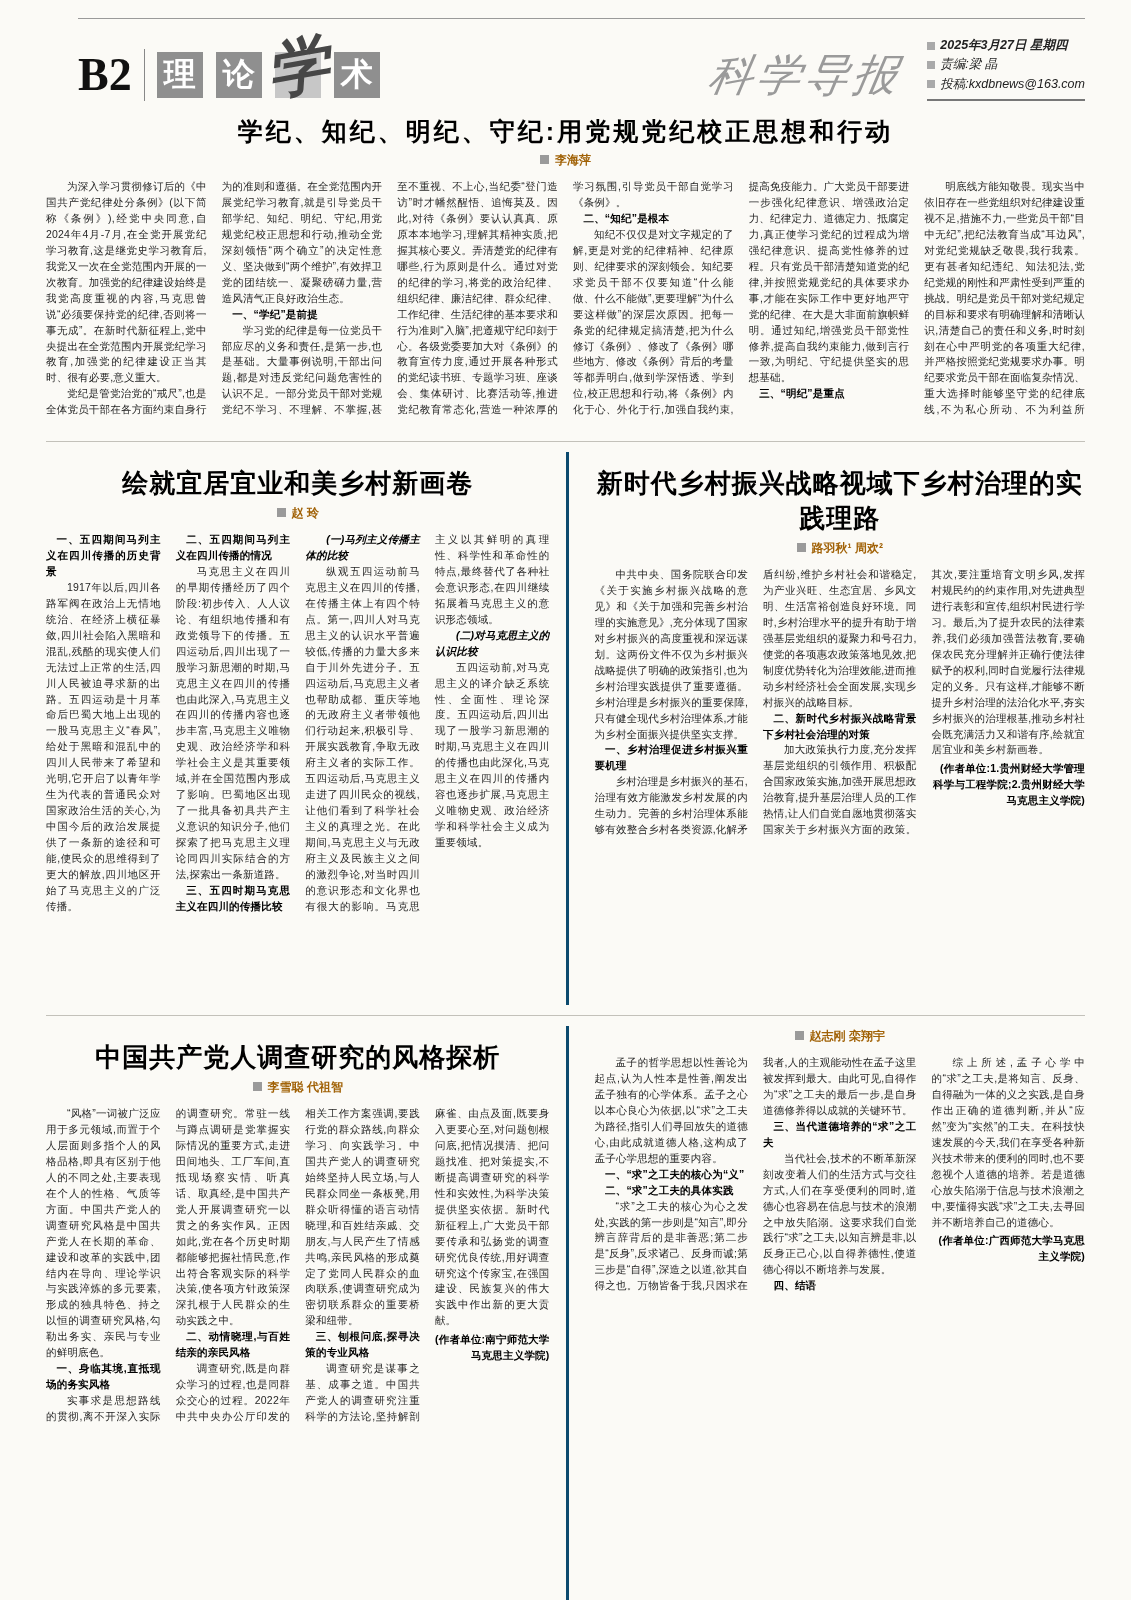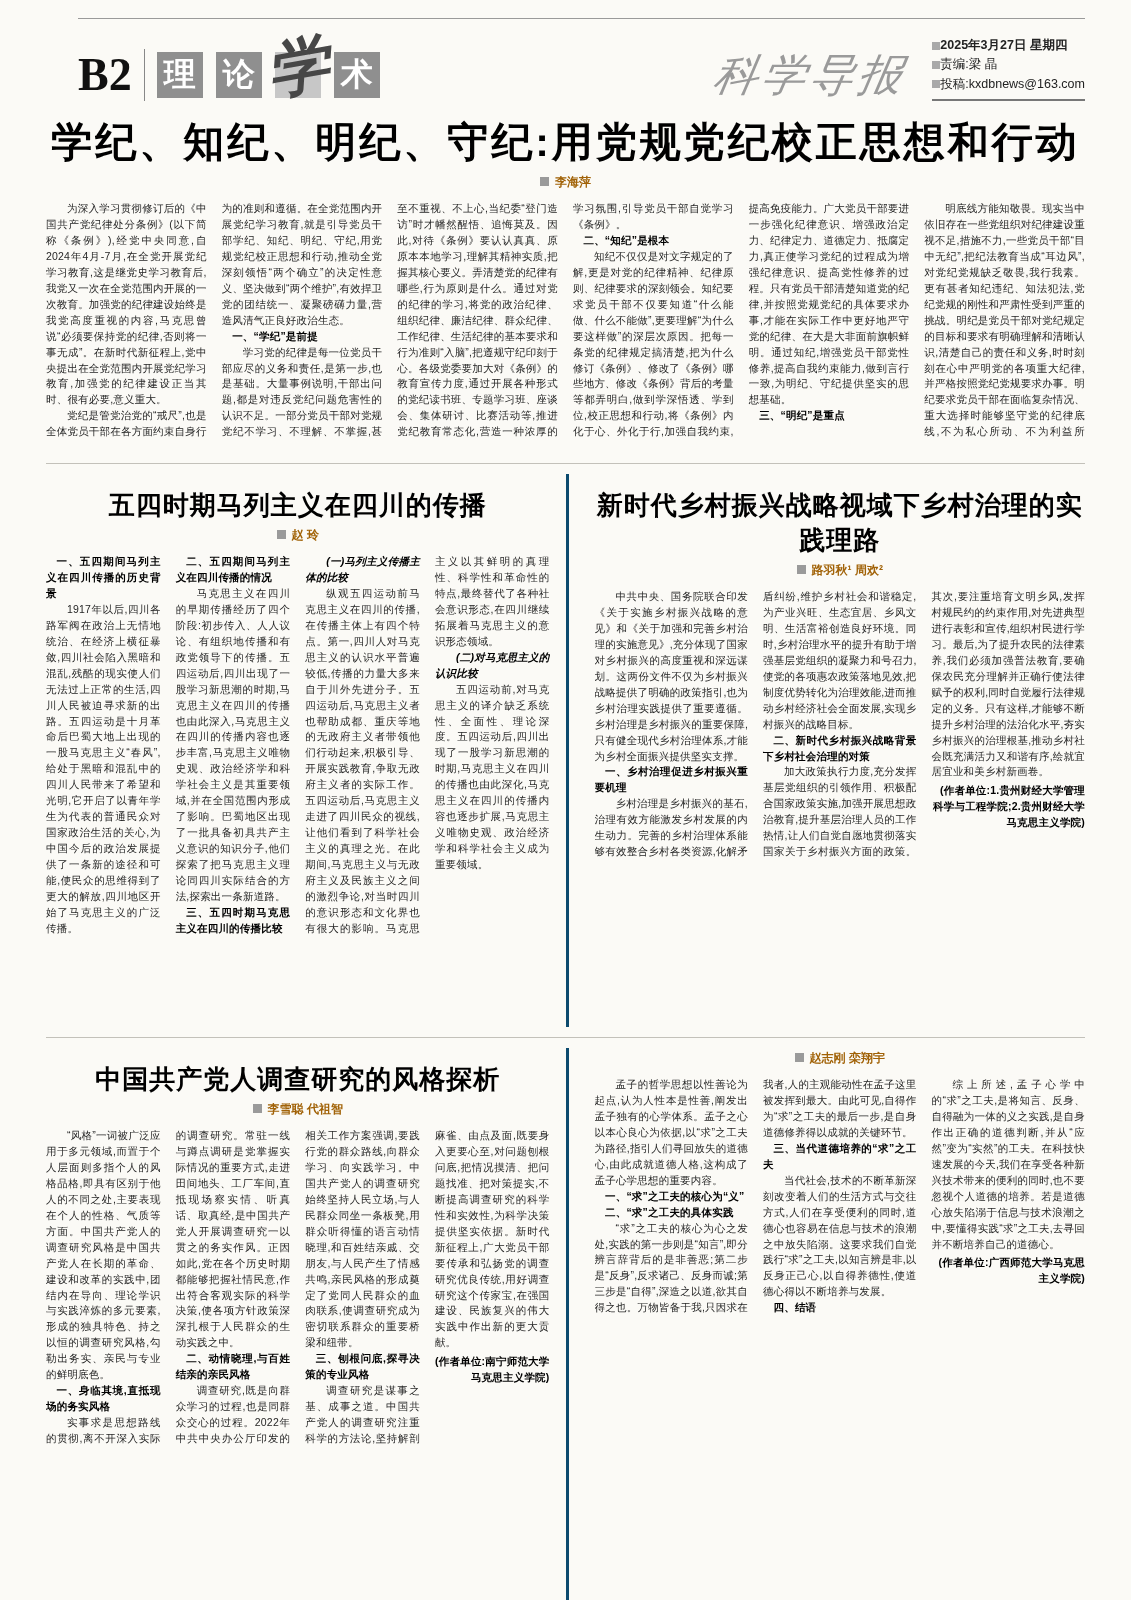--- a/index.html
+++ b/index.html
@@ -13,27 +13,27 @@
   .masthead{border-top:1px solid #9a9a9a;padding-top:8px;display:flex;justify-content:space-between;align-items:flex-end;height:74px;margin-left:32px;}
   .logo{display:flex;align-items:center;gap:8px;}
   .page-no{font-family:"Liberation Serif",serif;font-weight:bold;font-size:46px;line-height:1;color:#111;}
   .vline{display:inline-block;width:1px;height:52px;background:#888;margin:0 4px;}
   .block{display:inline-flex;width:46px;height:46px;background:#8f8f8f;color:#fff;font-weight:bold;font-size:32px;align-items:center;justify-content:center;margin-right:5px;}
   .block.light{background:#c7c7c7;position:relative;overflow:visible;}
   .script{position:absolute;left:-8px;top:-16px;font-family:"Liberation Serif",serif;font-style:italic;font-weight:bold;font-size:62px;color:#474747;transform:rotate(-10deg);line-height:1;}
   .mast-right{display:flex;align-items:flex-end;gap:26px;}
   .paper-name{font-family:"DejaVu Serif",serif;font-style:italic;font-size:44px;color:#9a9a9a;transform:skewX(-10deg);line-height:1;padding-bottom:4px;letter-spacing:4px;}
   .info{font-size:12.5px;color:#222;border-bottom:2px solid #777;padding-bottom:5px;line-height:1.55;}
-  .info .row{display:flex;align-items:center;white-space:nowrap;}
+  .info .row{display:flex;align-items:center;gap:5px;white-space:nowrap;font-style:italic;}
   .sq{display:inline-block;width:8px;height:8px;background:#a9a9a9;}
   .info .row.first{font-weight:bold;}
   
   .rule{border:none;border-top:1px solid #c3c1ba;margin:10px 0;}
   h1.headline{font-weight:bold;text-align:center;margin:14px 0 4px 0;color:#000;}
-  .headline.xl{font-size:41px;letter-spacing:3px;}
+  .headline.xl{font-size:25px;letter-spacing:3px;}
   .headline.lg{font-size:26px;letter-spacing:1px;}
   .byline{text-align:center;font-size:12px;color:#a16207;margin:2px 0 10px 0;font-weight:bold;}
   .byline .sq{width:9px;height:9px;margin-right:6px;background:#9a9a9a;}
   .body{font-size:10.5px;line-height:1.52;text-align:justify;overflow:hidden;column-gap:15px;color:#262626;letter-spacing:.2px;}
   .body p{margin:0;text-indent:2em;}
   .body p.sub{font-weight:bold;text-indent:1em;color:#000;}
   .body p.sub2{font-weight:bold;font-style:italic;color:#000;}
   .body p.attr{font-weight:bold;text-align:right;text-indent:0;color:#000;margin-top:3px;}
   .cols6{column-count:6;height:252px;}
   .cols4m{column-count:4;height:438px;}
@@ -92,21 +92,21 @@
         <p>知纪不仅仅是对文字规定的了解,更是对党的纪律精神、纪律原则、纪律要求的深刻领会。知纪要求党员干部不仅要知道“什么能做、什么不能做”,更要理解“为什么要这样做”的深层次原因。把每一条党的纪律规定搞清楚,把为什么修订《条例》、修改了《条例》哪些地方、修改《条例》背后的考量等都弄明白,做到学深悟透、学到位,校正思想和行动,将《条例》内化于心、外化于行,加强自我约束,提高免疫能力。广大党员干部要进一步强化纪律意识、增强政治定力、纪律定力、道德定力、抵腐定力,真正使学习党纪的过程成为增强纪律意识、提高党性修养的过程。只有党员干部清楚知道党的纪律,并按照党规党纪的具体要求办事,才能在实际工作中更好地严守党的纪律、在大是大非面前旗帜鲜明。通过知纪,增强党员干部党性修养,提高自我约束能力,做到言行一致,为明纪、守纪提供坚实的思想基础。</p>
         <p class="sub">三、“明纪”是重点</p>
         <p>明底线方能知敬畏。现实当中依旧存在一些党组织对纪律建设重视不足,措施不力,一些党员干部“目中无纪”,把纪法教育当成“耳边风”,对党纪党规缺乏敬畏,我行我素。更有甚者知纪违纪、知法犯法,党纪党规的刚性和严肃性受到严重的挑战。明纪是党员干部对党纪规定的目标和要求有明确理解和清晰认识,清楚自己的责任和义务,时时刻刻在心中严明党的各项重大纪律,并严格按照党纪党规要求办事。明纪要求党员干部在面临复杂情况、重大选择时能够坚守党的纪律底线,不为私心所动、不为利益所惑。党员干部应对照典型违纪违规案例,进行深入剖析,把自己摆进去、把职责摆进去、把工作摆进去,时刻警醒自己。把党纪党规当成自己的“高压线”“警戒线”“紧箍咒”“护身符”,做到明底线、知敬畏。各级党组织也应以严的基调,将党性党风党纪一起抓,加强检视整改,督促党员干部,将执纪执法有效贯通起来,切实维护好党的纪律的刚性、严肃性。通过明纪,党员干部能够在工作中保持清醒的头脑,做到公正无私,为守纪提供有力的保障。</p>
       </div>
   </section>
 
   <hr class="rule">
 
   <div class="band">
     <section class="half left">
-      <h1 class="headline lg">五四时期马列主义在四川的传播</h1>
+      <h1 class="headline lg">绘就宜居宜业和美乡村新画卷</h1>
       <div class="byline"><span class="sq"></span><span>赵 玲</span></div>
       <div class="body cols4m">
           <p class="sub">一、五四期间马列主义在四川传播的历史背景</p>
           <p>1917年以后,四川各路军阀在政治上无情地统治、在经济上横征暴敛,四川社会陷入黑暗和混乱,残酷的现实使人们无法过上正常的生活,四川人民被迫寻求新的出路。五四运动是十月革命后巴蜀大地上出现的一股马克思主义“春风”,给处于黑暗和混乱中的四川人民带来了希望和光明,它开启了以青年学生为代表的普通民众对国家政治生活的关心,为中国今后的政治发展提供了一条新的途径和可能,使民众的思维得到了更大的解放,四川地区开始了马克思主义的广泛传播。</p>
           <p class="sub">二、五四期间马列主义在四川传播的情况</p>
           <p>马克思主义在四川的早期传播经历了四个阶段:初步传入、人人议论、有组织地传播和有政党领导下的传播。五四运动后,四川出现了一股学习新思潮的时期,马克思主义在四川的传播也由此深入,马克思主义在四川的传播内容也逐步丰富,马克思主义唯物史观、政治经济学和科学社会主义是其重要领域,并在全国范围内形成了影响。巴蜀地区出现了一批具备初具共产主义意识的知识分子,他们探索了把马克思主义理论同四川实际结合的方法,探索出一条新道路。</p>
           <p class="sub">三、五四时期马克思主义在四川的传播比较</p>
           <p class="sub2">(一)马列主义传播主体的比较</p>
           <p>纵观五四运动前马克思主义在四川的传播,在传播主体上有四个特点。第一,四川人对马克思主义的认识水平普遍较低,传播的力量大多来自于川外先进分子。五四运动后,马克思主义者也帮助成都、重庆等地的无政府主义者带领他们行动起来,积极引导、开展实践教育,争取无政府主义者的实际工作。五四运动后,马克思主义走进了四川民众的视线,让他们看到了科学社会主义的真理之光。在此期间,马克思主义与无政府主义及民族主义之间的激烈争论,对当时四川的意识形态和文化界也有很大的影响。马克思主义以其鲜明的真理性、科学性和革命性的特点,最终替代了各种社会意识形态,在四川继续拓展着马克思主义的意识形态领域。</p>
           <p class="sub2">(二)对马克思主义的认识比较</p>

